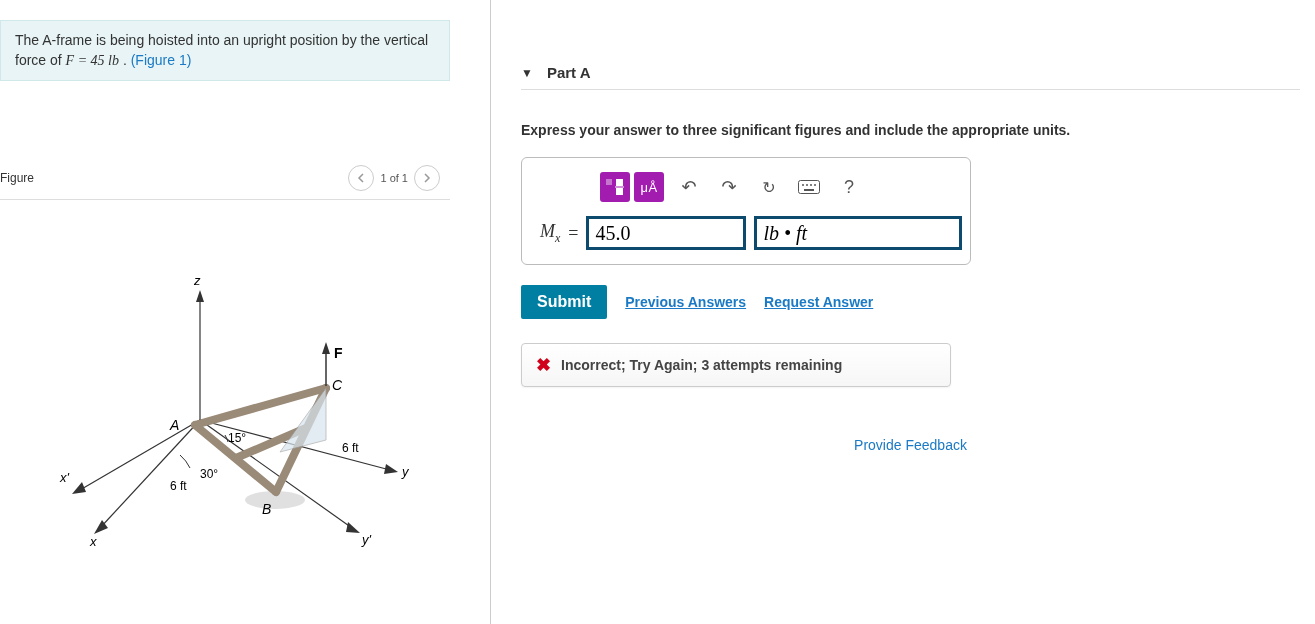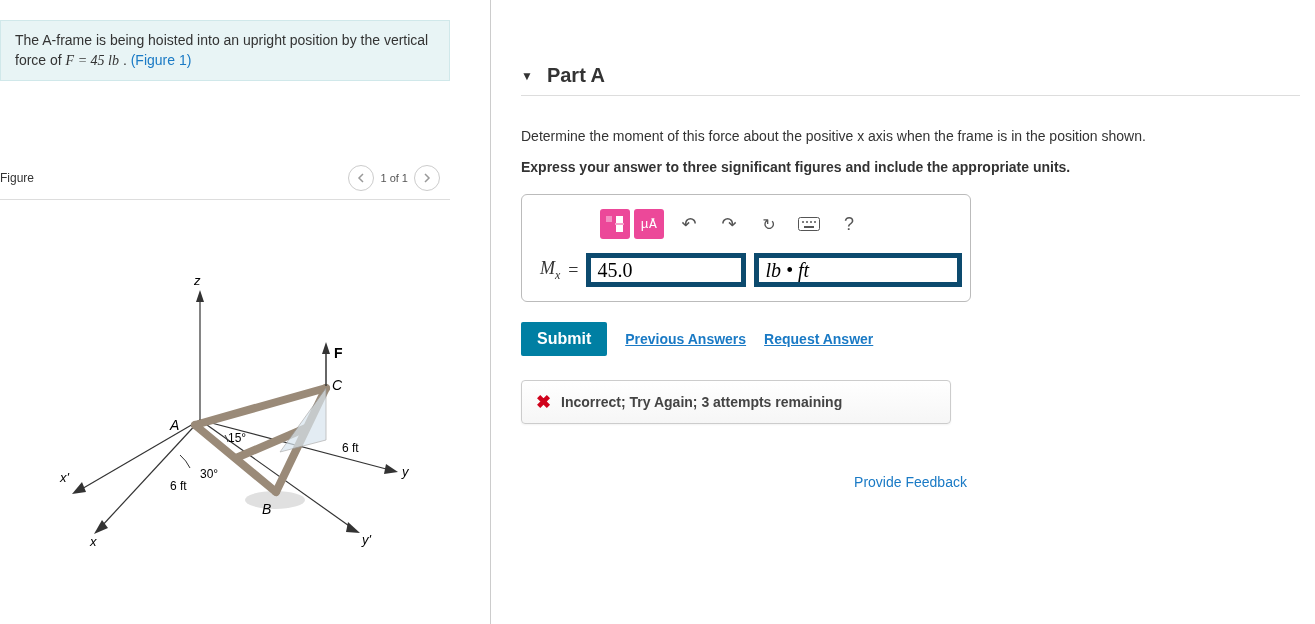--- a/index.html
+++ b/index.html
@@ -62,21 +62,21 @@
 
   .part-header {
     display: flex;
     align-items: center;
     gap: 14px;
     padding: 4px 0 8px 0;
     border-bottom: 1px solid #ddd;
     margin-bottom: 30px;
   }
   .part-header .tri { font-size: 12px; color: #333; }
-  .part-header .title { font-weight: bold; font-size: 20px; }
+  .part-header .title { font-weight: bold; font-size: 15px; }
 
   .instructions { margin-bottom: 10px; line-height: 1.5; }
   .bold-instr { font-weight: bold; margin-bottom: 16px; }
 
   .answer-area {
     border: 1px solid #bbb;
     border-radius: 6px;
     padding: 14px 18px;
     width: 450px;
     margin-bottom: 20px;
@@ -93,35 +93,34 @@
     align-items: center;
     justify-content: center;
     min-width: 30px;
     height: 30px;
     padding: 0 4px;
     cursor: pointer;
     color: #555;
     border-radius: 3px;
   }
   .tool-btn.dark {
-    background: #ec4899;
+    background: #a21caf;
     color: #fff;
-    font-family: Liberation Mono, monospace;
   }
   .tool-btn.dark + .tool-btn.dark { margin-left: -6px; }
   .answer-row {
     display: flex;
     align-items: center;
     gap: 8px;
     font-family: "Times New Roman", serif;
     font-size: 18px;
   }
   .answer-row .label { font-style: italic; }
   .answer-row input {
-    border: 5px solid #0c4a6e;
+    border: 3px solid #0c4a6e;
     height: 34px;
     padding: 2px 6px;
     font-size: 20px;
     font-family: "Times New Roman", serif;
   }
   .val-input { width: 160px; }
   .unit-input { width: 208px; font-style: italic; }
 
   .action-row { display: flex; align-items: center; gap: 18px; margin-bottom: 24px; }
   .submit-btn {
@@ -233,23 +232,20 @@
     </svg>
   </div>
 </div>
 
 <div class="right-col">
   <div class="part-header">
     <span class="tri">▼</span>
     <span class="title">Part A</span>
   </div>
 
-  <div class="instructions">
-    <span>Determine the moment of this force about the positive x axis when the frame is in the position shown.</span>
-  </div>
   <div class="instructions bold-instr">Express your answer to three significant figures and include the appropriate units.</div>
 
   <div class="answer-area">
     <div class="toolbar">
       <span class="tool-btn dark">
         <svg width="22" height="20" viewBox="0 0 22 20">
             <rect x="2" y="2" width="6" height="6" fill="#fff" opacity="0.4"></rect>
             <rect x="12" y="2" width="7" height="7" fill="#fff"></rect>
             <rect x="12" y="11" width="7" height="7" fill="#fff"></rect>
             <line x1="11" y1="10" x2="20" y2="10" stroke="#fff" stroke-width="1"></line>

